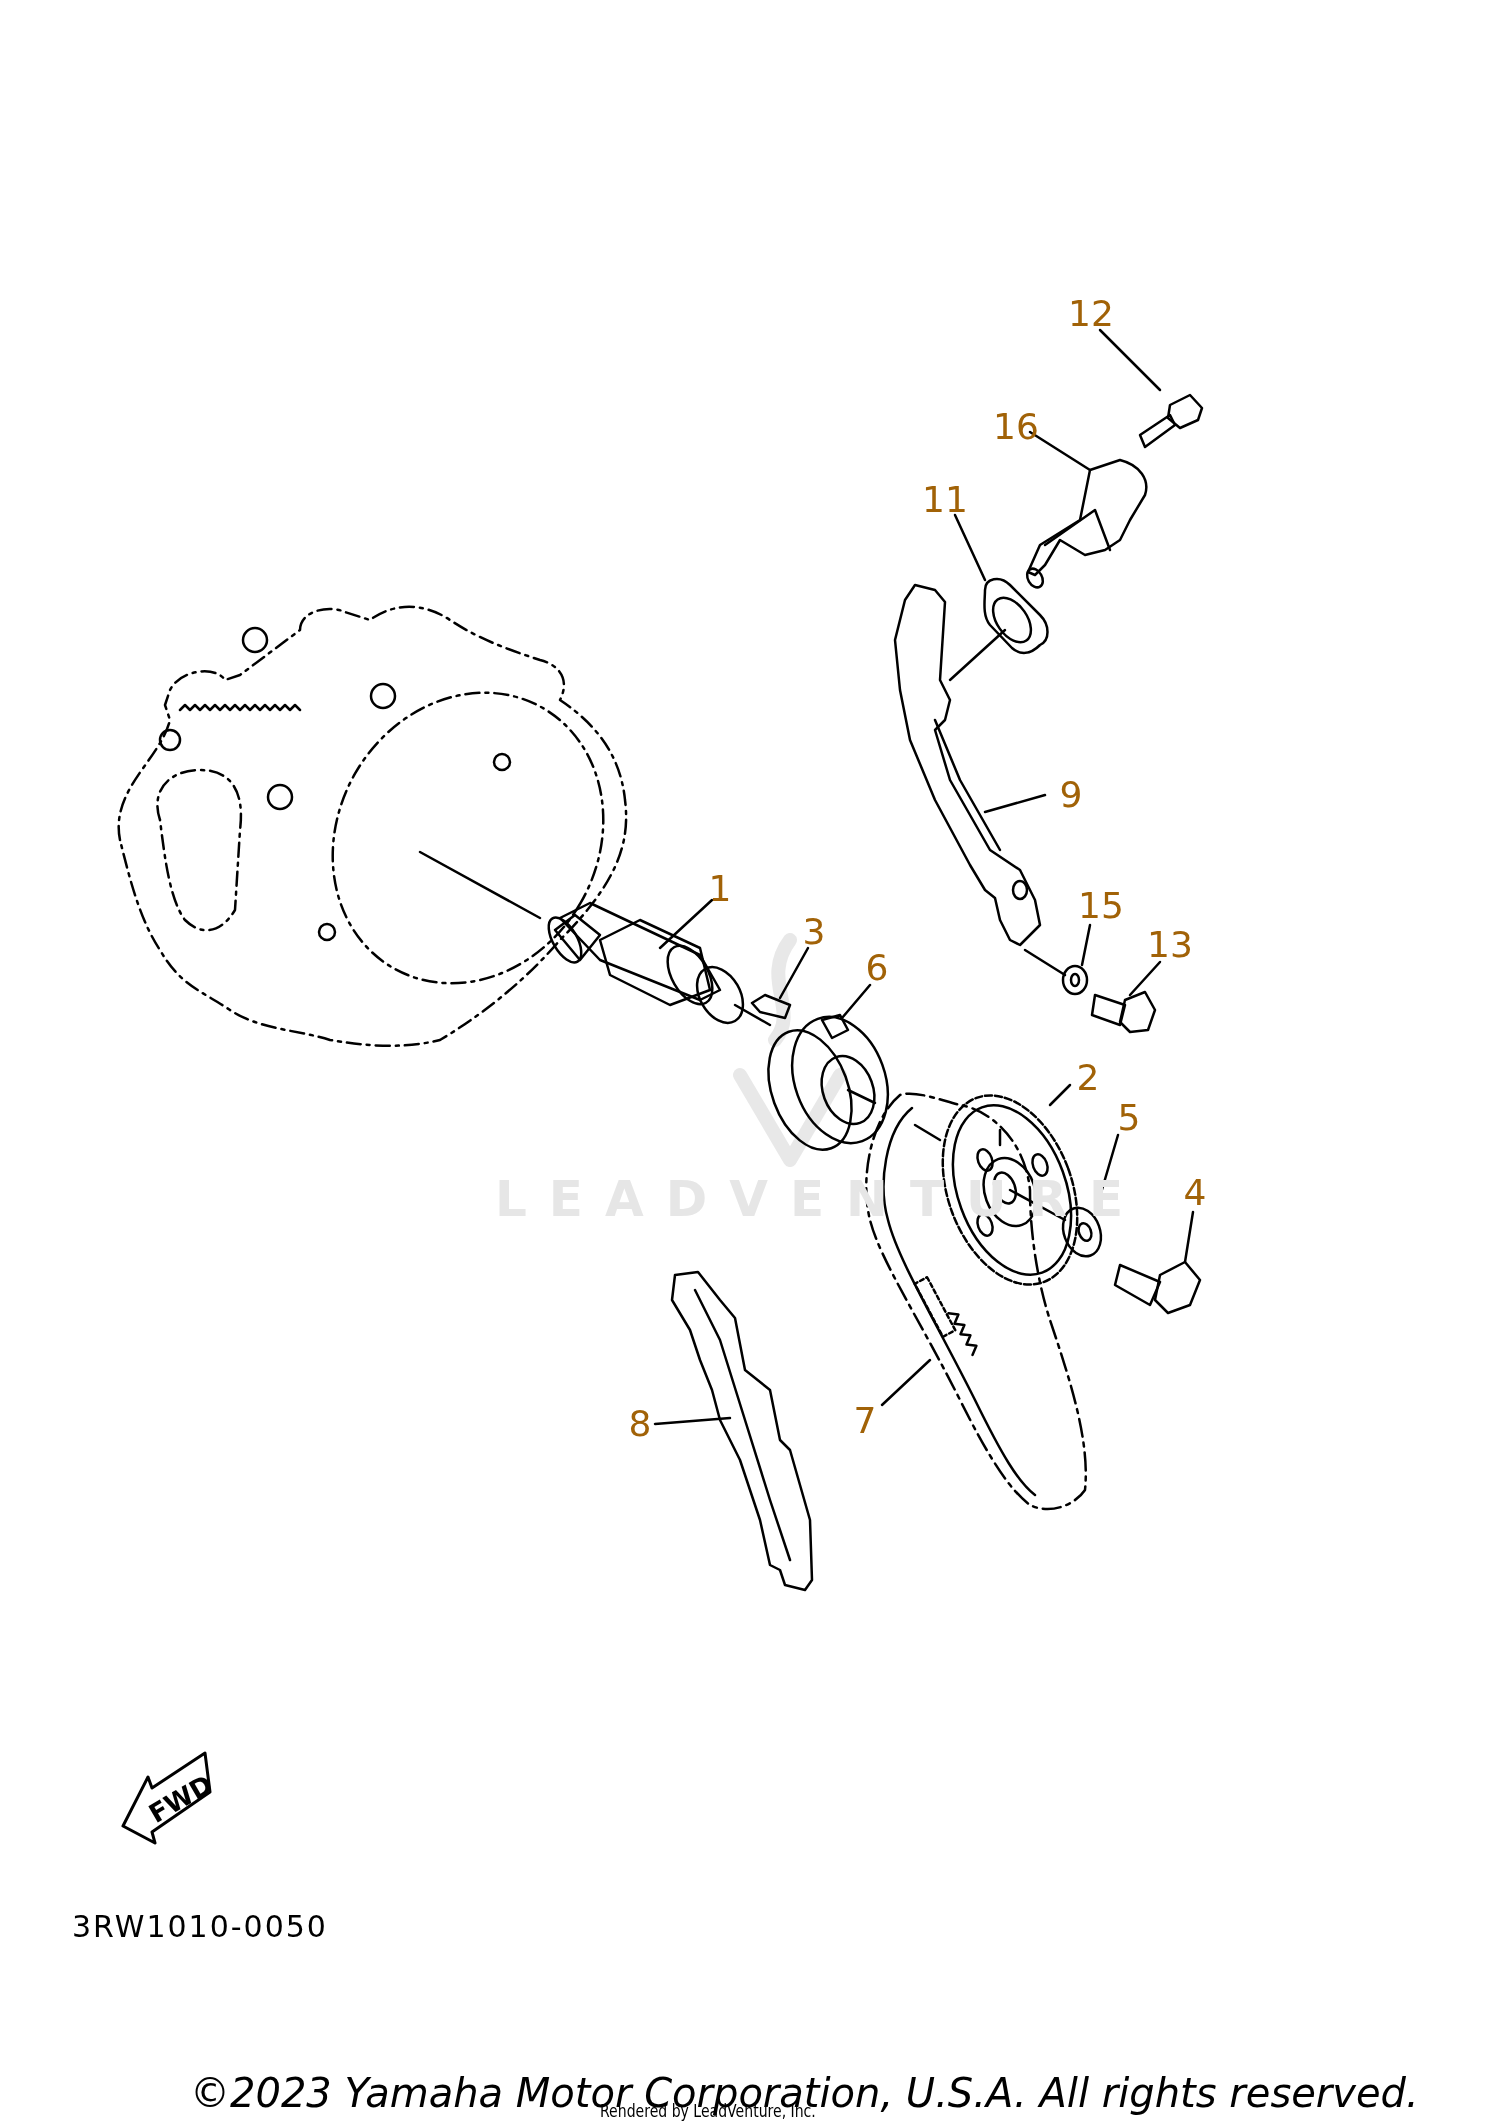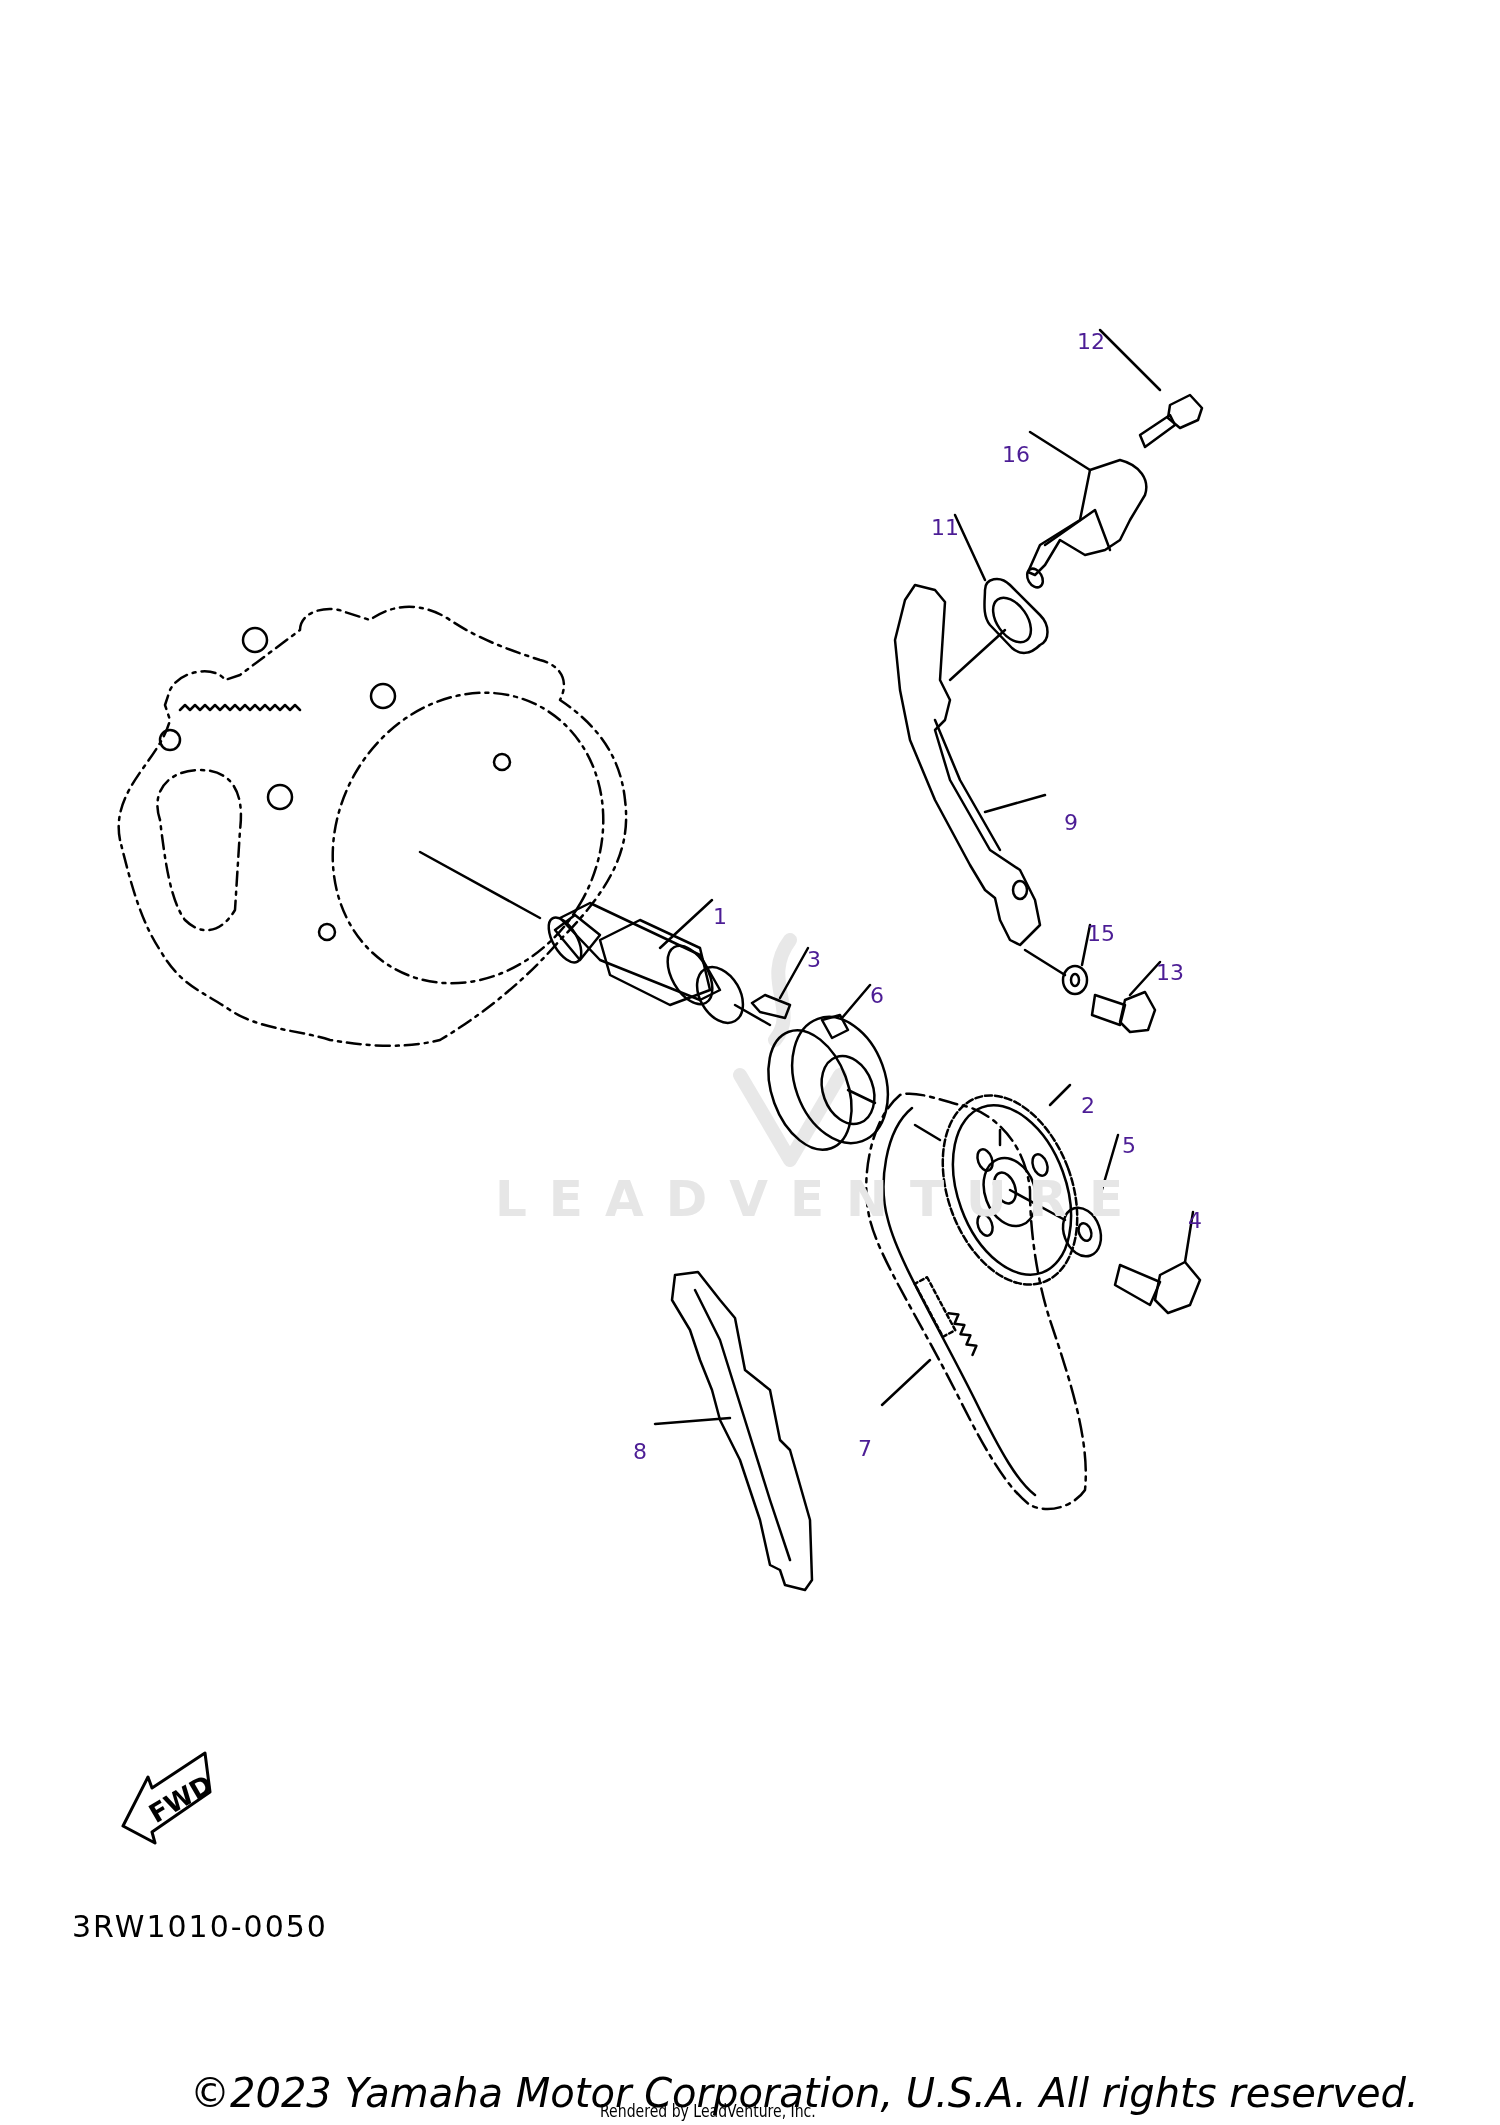--- a/index.html
+++ b/index.html
@@ -1,20 +1,20 @@
 <!DOCTYPE html>
 <html><head>
 <meta charset="utf-8">
 <style>
   html, body { margin: 0; padding: 0; background: #ffffff; }
   body { width: 1500px; height: 2125px; position: relative; overflow: hidden;
          font-family: "DejaVu Sans", sans-serif; }
   #diagram { position: absolute; left: 0; top: 0; width: 1500px; height: 2125px; }
-  .callout { position: absolute; font-family: "DejaVu Sans", sans-serif; font-size: 22px;
-             color: #4c1d95; line-height: 1; transform: translate(-50%, -50%); cursor: pointer; margin-top: 28px; }
+  .callout { position: absolute; font-family: "DejaVu Sans", sans-serif; font-size: 36px;
+             color: #a16207; line-height: 1; transform: translate(-50%, -50%); cursor: pointer; }
   .watermark { position: absolute; left: 495px; top: 1170px; font-family: "DejaVu Sans", sans-serif;
                font-size: 50px; letter-spacing: 22px; color: #e6e6e6; font-weight: bold; white-space: nowrap; }
   .part-code { position: absolute; left: 72px; top: 1880px; font-family: "DejaVu Sans", sans-serif;
                font-size: 30px; letter-spacing: 2px; color: #000; margin-top: 29px; }
   .copyright { position: absolute; left: 190px; top: 2070px; font-family: "DejaVu Sans", sans-serif;
                font-size: 40px; color: #000; white-space: nowrap; font-style: italic; }
   .rendered { position: absolute; left: 600px; top: 2100px; font-family: "DejaVu Sans", sans-serif;
               font-size: 18px; color: #000; white-space: nowrap; transform: scaleX(0.78); transform-origin: left; }
   .fwd-text { font-family: "DejaVu Sans", sans-serif; font-weight: bold; font-size: 26px; }
 </style>

